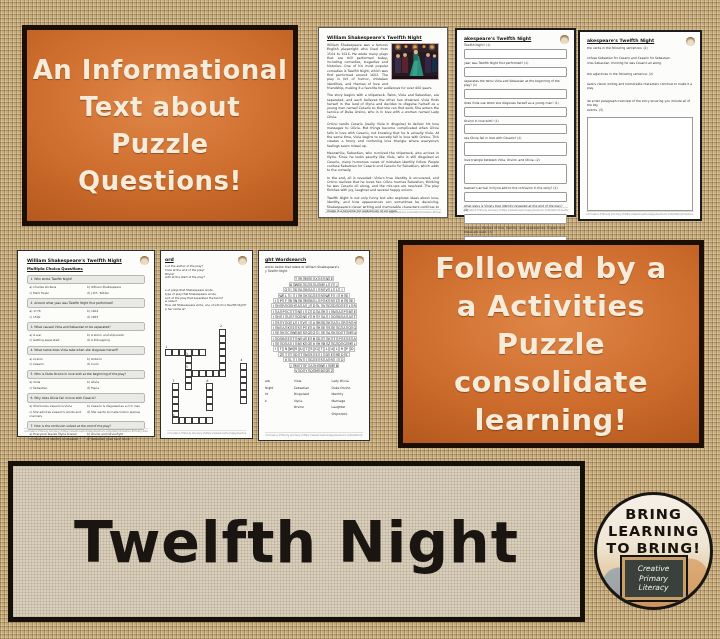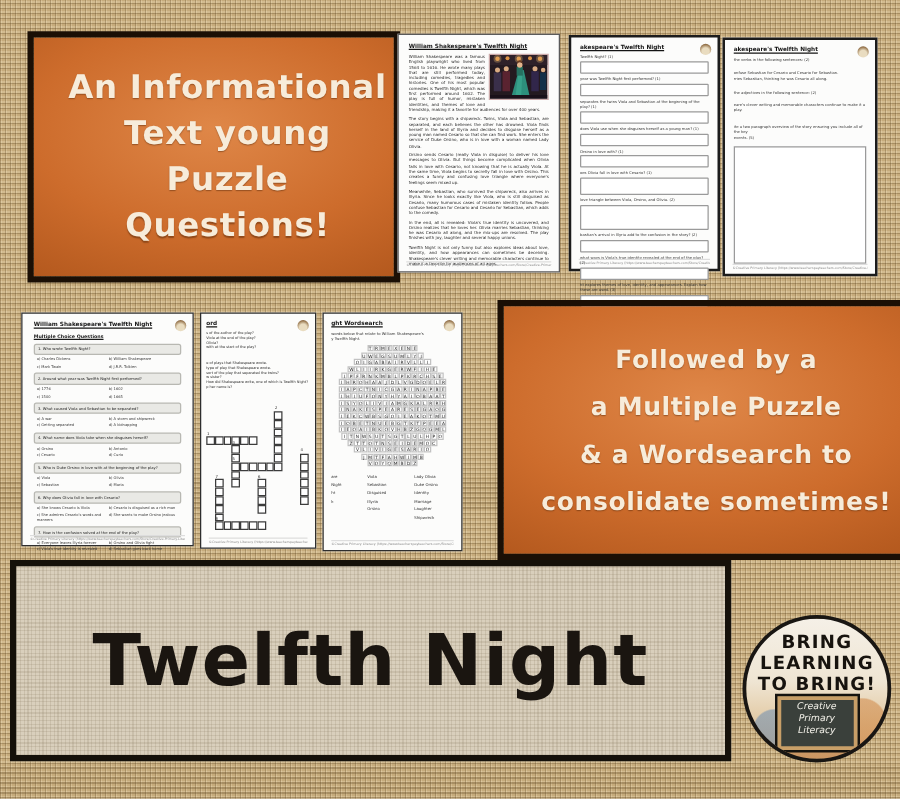--- a/index.html
+++ b/index.html
@@ -8,26 +8,26 @@
     background-color:#c6ab7c;
     background-image:
       repeating-linear-gradient(90deg, rgba(97,74,39,.30) 0 1px, transparent 1px 4px),
       repeating-linear-gradient(0deg, rgba(97,74,39,.30) 0 1px, transparent 1px 4px),
       repeating-linear-gradient(90deg, rgba(255,244,214,.22) 1px 2px, transparent 2px 5px),
       repeating-linear-gradient(0deg, rgba(255,244,214,.22) 1px 2px, transparent 2px 5px);
   }
   
   .promo{position:absolute;border:5px solid #1b0f05;color:#f7ecda;text-align:center;
     background:radial-gradient(120% 105% at 50% 38%, #df8748 0%, #cd6c2c 42%, #b4591e 72%, #9a4914 100%);
-    display:flex;flex-direction:column;justify-content:center;padding-left:22px;}
+    display:flex;flex-direction:column;justify-content:center;}
   .promo-line{font-weight:bold;font-size:26px;line-height:37px;letter-spacing:.5px;
     text-shadow:0 1px 1px rgba(70,30,5,.45);}
   .promo-tl{left:22px;top:25px;width:266px;height:191px;}
   .promo-mr{left:398px;top:240px;width:296px;height:198px;}
-  .promo-mr .promo-line{font-size:20px;line-height:38px;}
+  .promo-mr .promo-line{font-size:29px;line-height:38px;}
   
   .page{position:absolute;background:#fcfcfb;box-sizing:border-box;color:#222;}
   .pg-title{font-size:4.6px;font-weight:bold;text-decoration:underline;color:#141414;margin:0 0 3px 0;}
   .pg-logo{position:absolute;top:5px;right:5px;width:9px;height:9px;border-radius:50%;
     background:radial-gradient(circle at 50% 68%, #e9dcc0 0 38%, #96744c 72%, #5c4226 100%);}
   .pg-footer{position:absolute;left:6px;right:6px;bottom:3px;font-size:2.6px;color:#8a8a8a;
     white-space:nowrap;overflow:hidden;border-top:0.5px solid #ddd;padding-top:1px;}
   
   .page-info{left:318px;top:27px;width:130px;height:191px;border:1px solid #5a5a5a;padding:7px 8px;}
   .p1-para{font-size:3.25px;line-height:1.32;text-align:justify;margin:0 0 3.2px 0;color:#2c2c2c;}
@@ -58,51 +58,51 @@
   .page-ws{left:258px;top:250px;width:112px;height:191px;border:1.5px solid #2e2e2e;padding:6px 6px;}
   .ws-intro{font-size:3px;color:#333;line-height:1.4;margin-bottom:3px;}
   .ws-grid{margin-top:1px;}
   .ws-row{text-align:center;height:5.4px;white-space:nowrap;}
   .ws-cell{display:inline-block;width:5.1px;height:5.1px;box-sizing:border-box;border:0.4px solid #c2c2c2;
     background:#fff;font-size:3.5px;line-height:4.6px;color:#222;text-align:center;vertical-align:top;}
   .ws-words{display:flex;gap:6px;margin-top:5px;}
   .ws-col{font-size:3.1px;color:#333;line-height:2.1;}
   .ws-col1{width:16px;} .ws-col2{width:34px;margin-left:8px;} .ws-col3{width:34px;}
   
-  .banner{position:absolute;left:8px;top:448px;width:567px;height:151px;border:5px solid #15110a;
+  .banner{position:absolute;left:8px;top:461px;width:567px;height:151px;border:5px solid #15110a;
     background-color:#d9cfbc;
     background-image:
       repeating-linear-gradient(0deg, rgba(128,113,86,.17) 0 1px, transparent 1px 3px),
       repeating-linear-gradient(90deg, rgba(128,113,86,.17) 0 1px, transparent 1px 3px);
     display:flex;flex-direction:column;justify-content:center;text-align:center;color:#1a1510;}
   .banner-title{font-weight:bold;font-size:57px;line-height:70px;letter-spacing:1px;}
   .banner-sub{font-weight:bold;font-size:38px;line-height:52px;letter-spacing:.5px;}
   
   .logo{position:absolute;left:594px;top:492px;width:119px;height:118px;border-radius:50%;
     border:3px solid #191613;overflow:hidden;box-sizing:border-box;
     background:
       radial-gradient(circle at 20% 80%, rgba(108,140,176,.55) 0 13%, transparent 14%),
       radial-gradient(circle at 82% 74%, rgba(206,128,58,.5) 0 15%, transparent 16%),
       radial-gradient(circle at 50% 95%, rgba(188,118,58,.45) 0 26%, transparent 27%),
       linear-gradient(180deg,#f5f0e7 0%,#efe5d3 45%,#e3cba6 72%,#d7b083 100%);}
   .logo-line{font-weight:bold;font-size:14.5px;line-height:17px;text-align:center;color:#17130e;letter-spacing:1px;}
   .logo-text{margin-top:11px;}
   .chalkboard{position:absolute;left:50%;transform:translateX(-50%);bottom:7px;width:64px;height:43px;
     background:#3a403b;border:3px solid #c89f68;box-shadow:0 0 0 2px #15130f;box-sizing:border-box;
-    display:flex;flex-direction:column;justify-content:flex-start;}
+    display:flex;flex-direction:column;justify-content:center;}
   .board-line{font-size:7.5px;line-height:9.5px;color:#f0eee6;text-align:center;font-style:italic;}
 </style>
 </head>
 <body>
 
 <div class="stage">
 
   <div class="promo promo-tl">
       <div class="promo-line">An Informational</div>
-      <div class="promo-line">Text young</div>
+      <div class="promo-line">Text about</div>
       <div class="promo-line">Puzzle</div>
       <div class="promo-line">Questions!</div>
     </div>
 
   <div class="page page-info">
     <div class="pg-title">William Shakespeare's Twelfth Night</div>
     <svg class="scene" viewBox="0 0 46 35" xmlns="http://www.w3.org/2000/svg" preserveAspectRatio="none">
       <rect width="46" height="35" fill="#241a20"></rect>
       <rect width="46" height="8" fill="#2e2129"></rect>
       <g fill="#f0a04a" opacity="0.9">
@@ -183,23 +183,22 @@
         <div class="g3-line" style="margin-top: 1px;">play.</div>
         <div class="g3-line" style="margin-top: 9px;">ite a two paragraph overview of the story ensuring you include all of the key</div>
         <div class="g3-line" style="margin-top: 1px;">events. (5)</div>
       </div>
     <div class="g3-bigbox"></div>
     <div class="pg-footer">©Creative Primary Literacy (https://www.teacherspayteachers.com/Store/Creative-Primary-Literacy) ®</div>
   </div>
 
   <div class="promo promo-mr">
       <div class="promo-line">Followed by a</div>
-      <div class="promo-line">a Multiple Puzzle</div>
-      <div class="promo-line">&amp; a Wordsearch to</div>
-      <div class="promo-line">consolidate sometimes!</div>
+      <div class="promo-line">a Activities Puzzle</div>
+      <div class="promo-line">consolidate learning!</div>
     </div>
 
   <div class="page page-mcq">
     <div class="pg-title">William Shakespeare's Twelfth Night</div>
     <div class="pg-logo"></div>
     <div class="pg-subtitle">Multiple Choice Questions</div>
     <div>
         <div class="mcq-bar">1. Who wrote Twelfth Night?</div>
         <div class="mcq-opts">
           <div class="mcq-opt">a) Charles Dickens</div>

